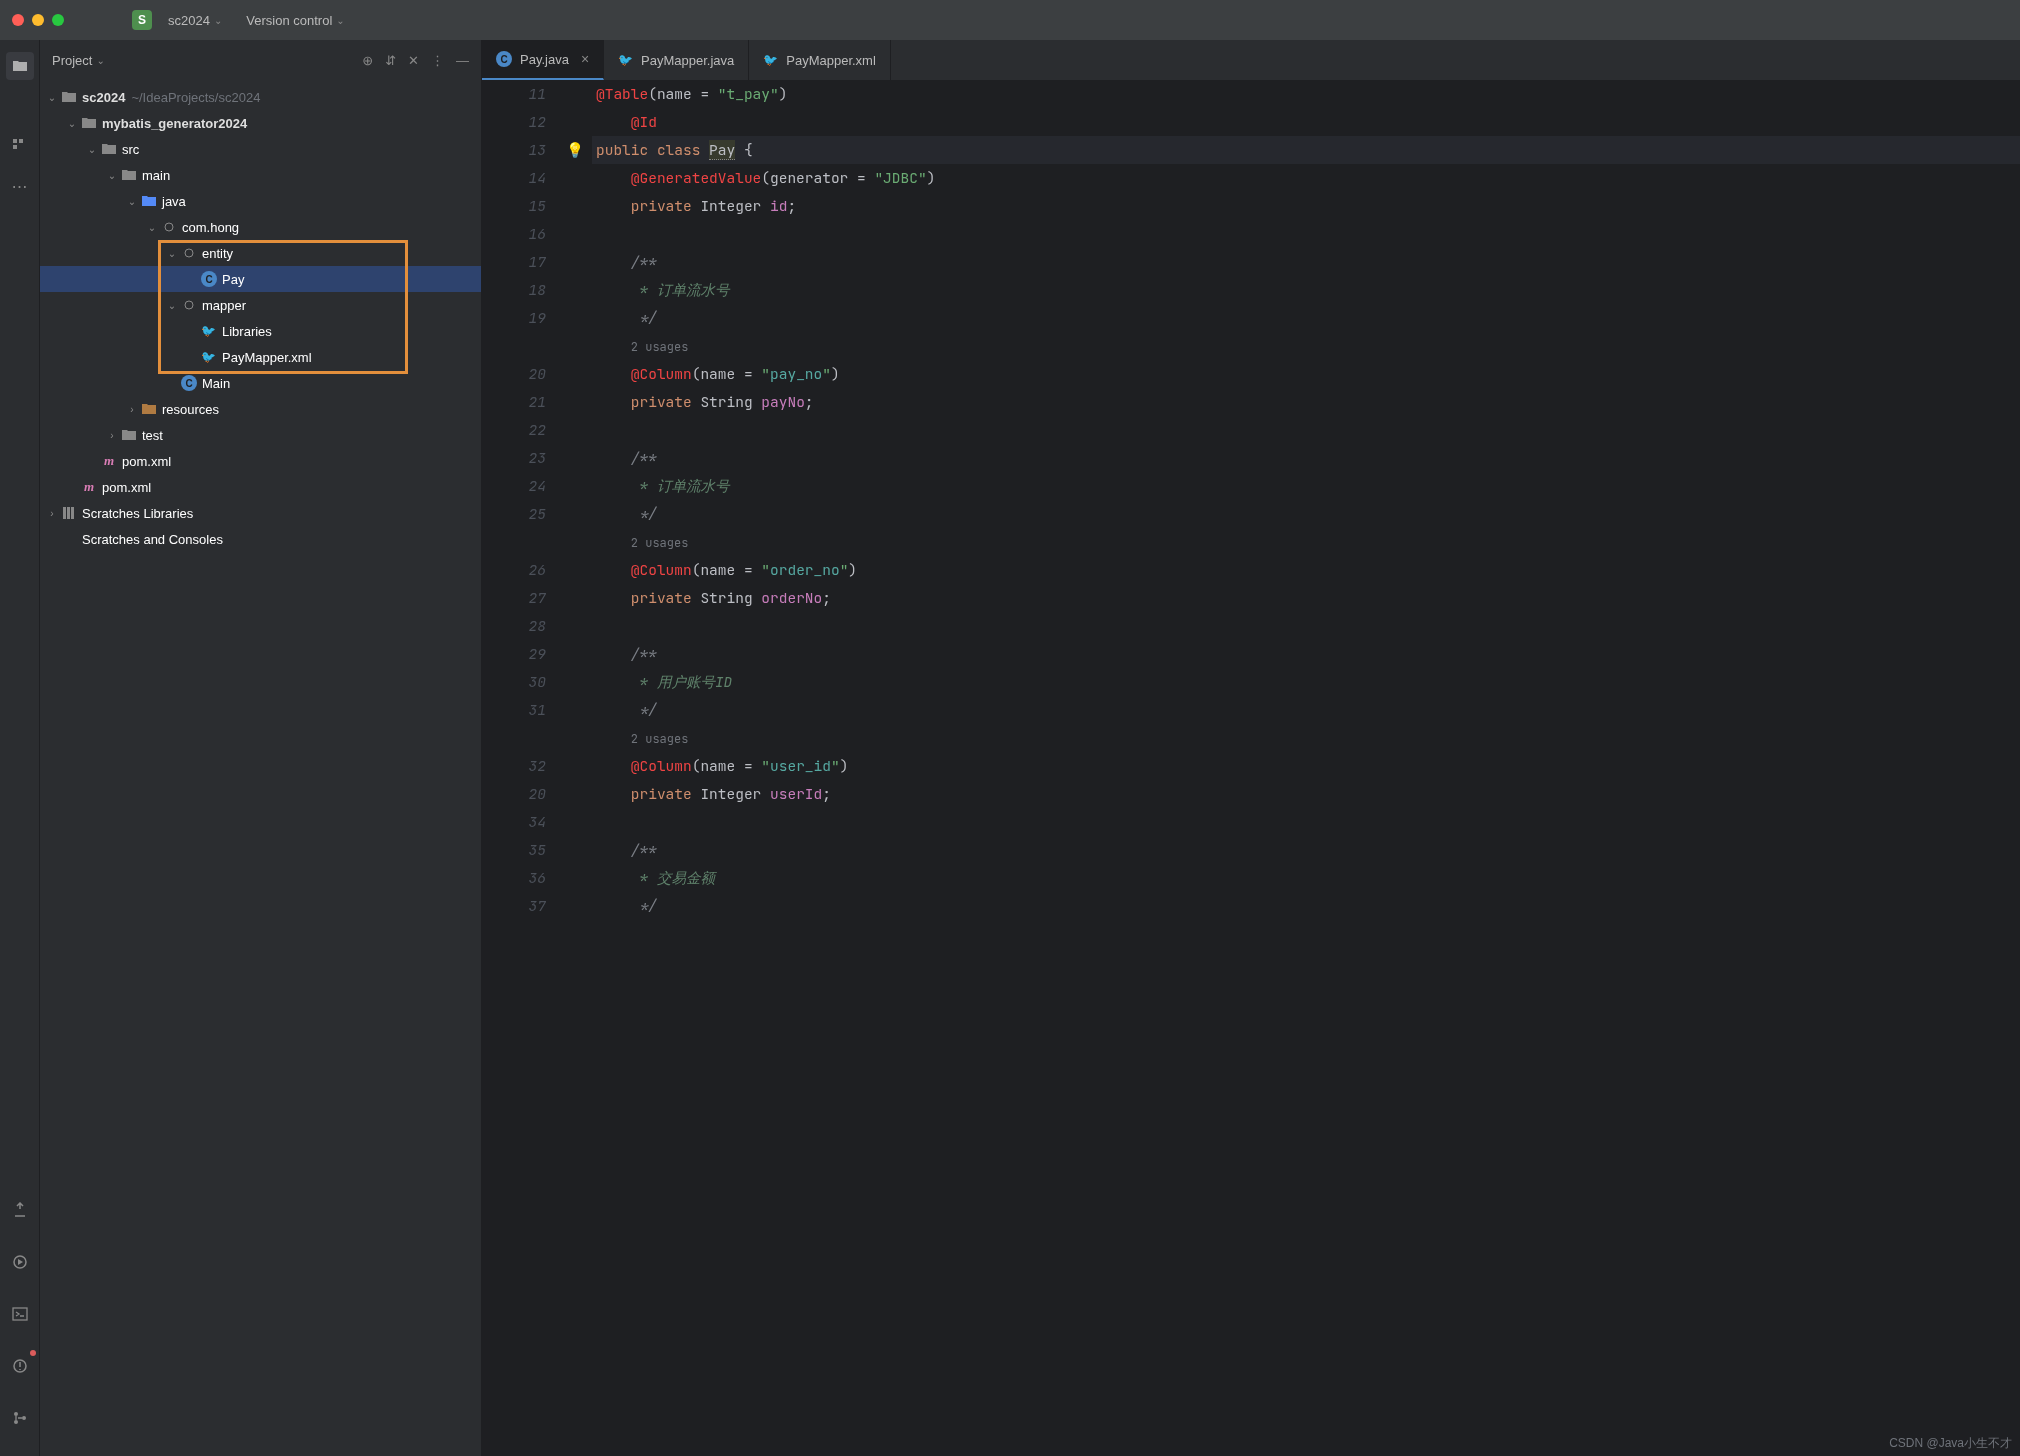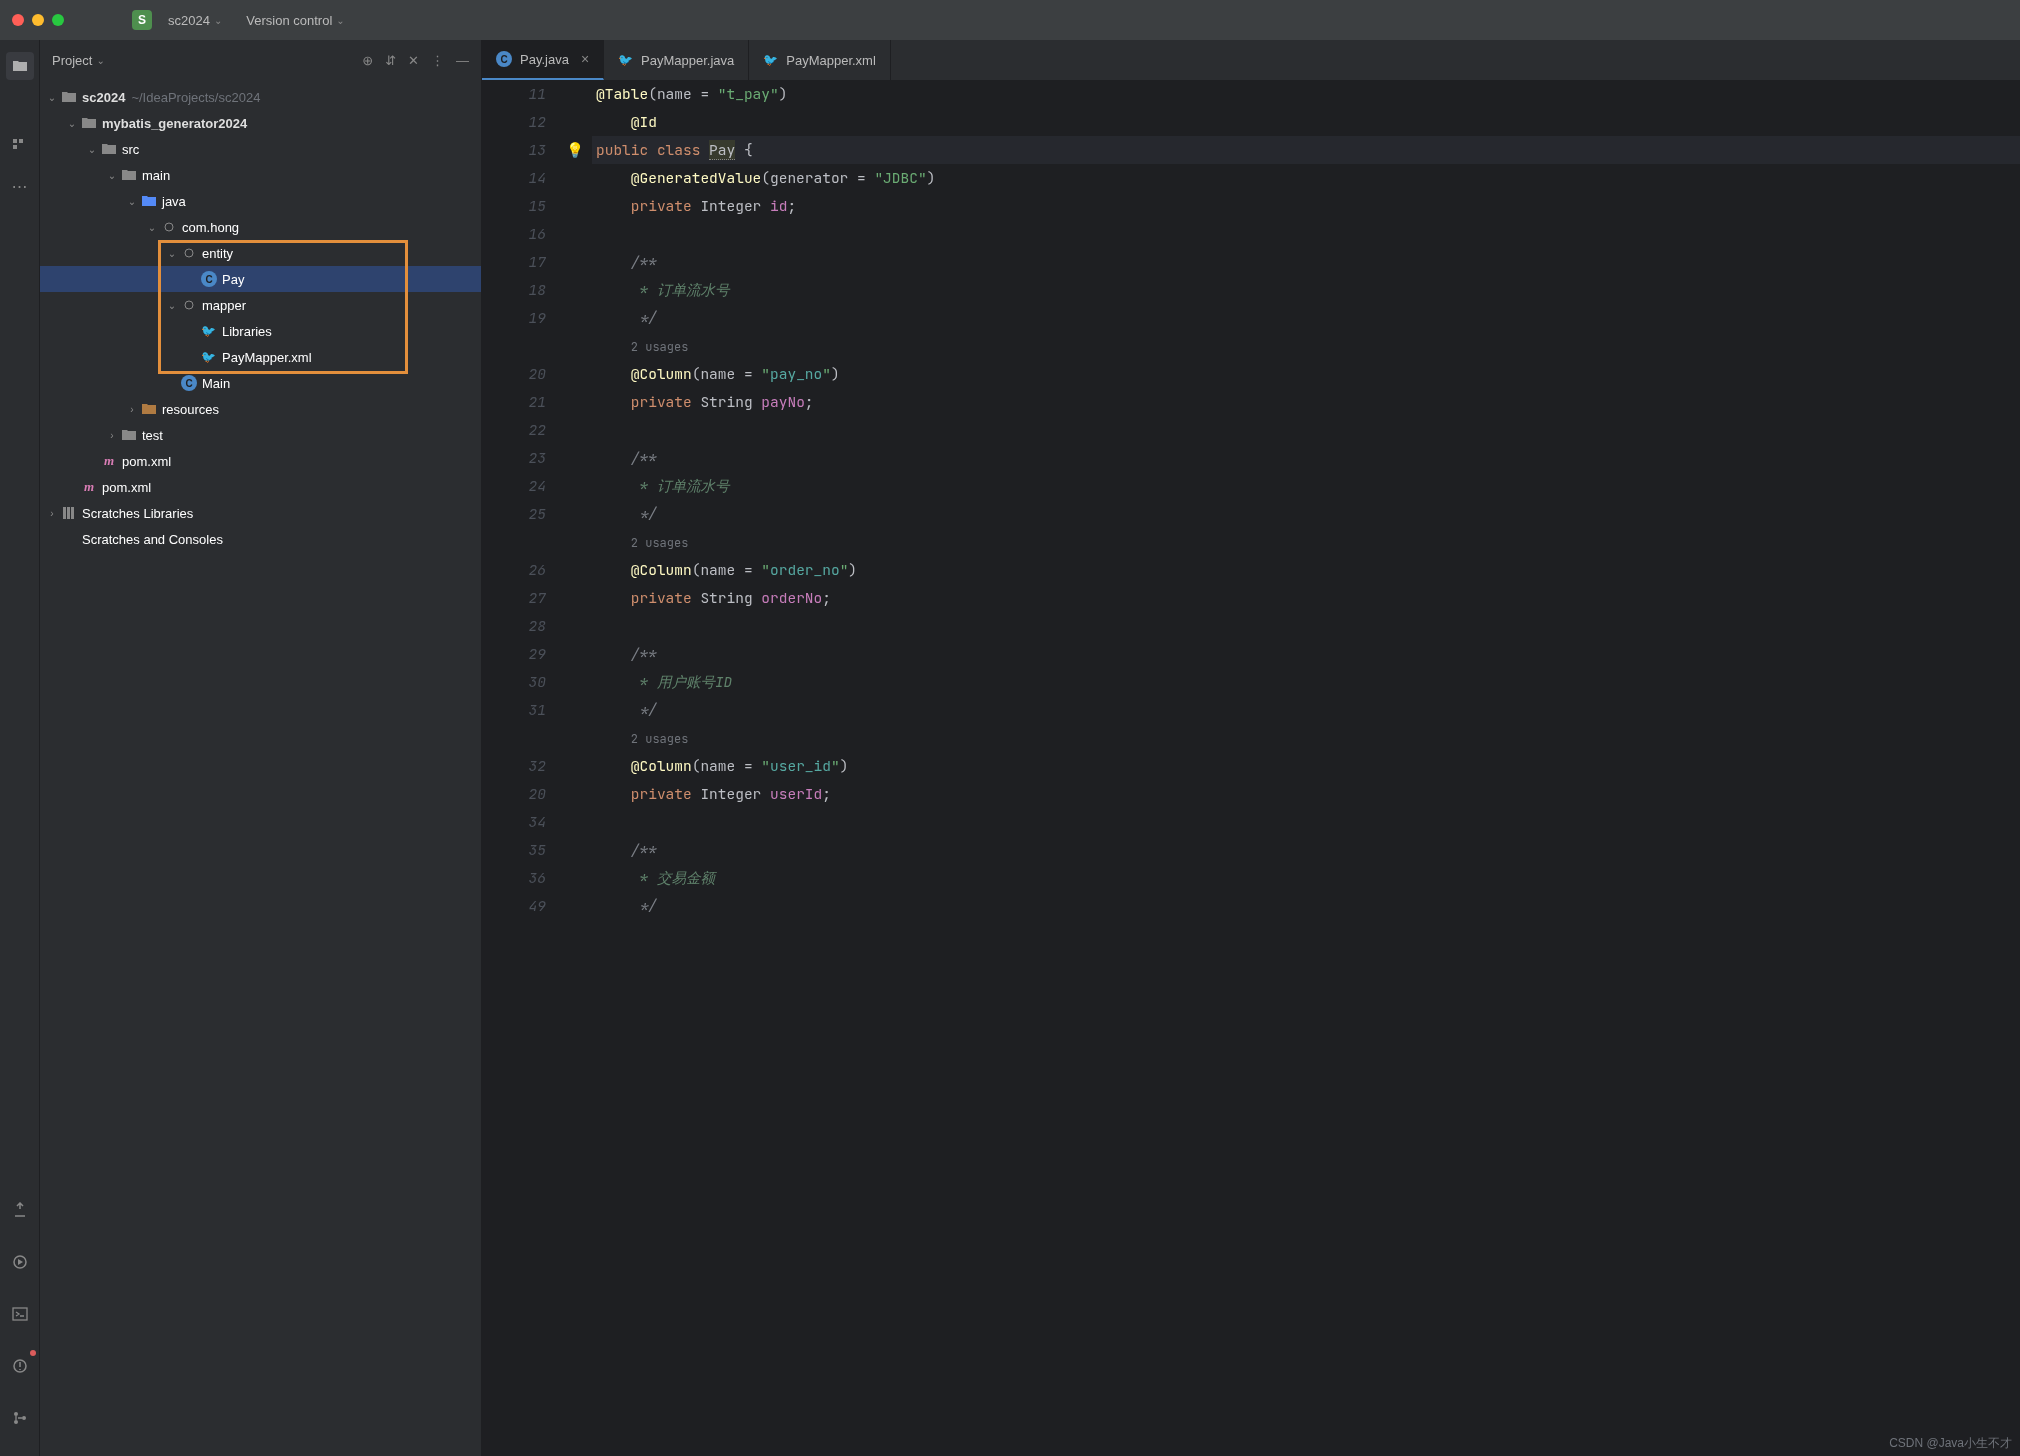--- a/index.html
+++ b/index.html
@@ -157,21 +157,21 @@
 }
 .code {
   flex: 1;
   background: #1e1f22;
   color: #bcbec4;
   position: relative;
 }
 .code-line { height: 28px; padding-left: 4px; white-space: pre; }
 .code-line.cursor-line { background: #26282e; }
 .kw { color: #cf8e6d; }
-.ann { color: #fef9c3; margin-top: 20px; }
+.ann { color: #ef4444; margin-top: 20px; }
 .str { color: #6aab73; }
 .cmt { color: #7a7e85; font-style: italic; }
 .cmt-cn { color: #5f826b; font-style: italic; }
 .field { color: #c77dbb; }
 .str-link { color: #56a8a1; }
 .hint { color: #6f737a; font-size: 12px; font-style: normal; }
 .class-name-hl { background: #373a2e; border-bottom: 1px dotted #888; }
 .watermark {
   position: absolute;
   bottom: 4px;
@@ -472,21 +472,21 @@
           <div class="code-line">28</div>
           <div class="code-line">29</div>
           <div class="code-line">30</div>
           <div class="code-line">31</div>
           <div class="code-line"></div>
           <div class="code-line">32</div>
           <div class="code-line">20</div>
           <div class="code-line">34</div>
           <div class="code-line">35</div>
           <div class="code-line">36</div>
-          <div class="code-line">49</div>
+          <div class="code-line">37</div>
         </div>
       <div class="gutter-extra" id="gutter-extra">
           <div class="code-line" style="position: relative;"></div>
           <div class="code-line" style="position: relative;"></div>
           <div class="code-line" style="position: relative;"><span style="color:#f2c55c">💡</span></div>
           <div class="code-line" style="position: relative;"></div>
           <div class="code-line" style="position: relative;"></div>
           <div class="code-line" style="position: relative;"></div>
           <div class="code-line" style="position: relative;"></div>
           <div class="code-line" style="position: relative;"></div>

